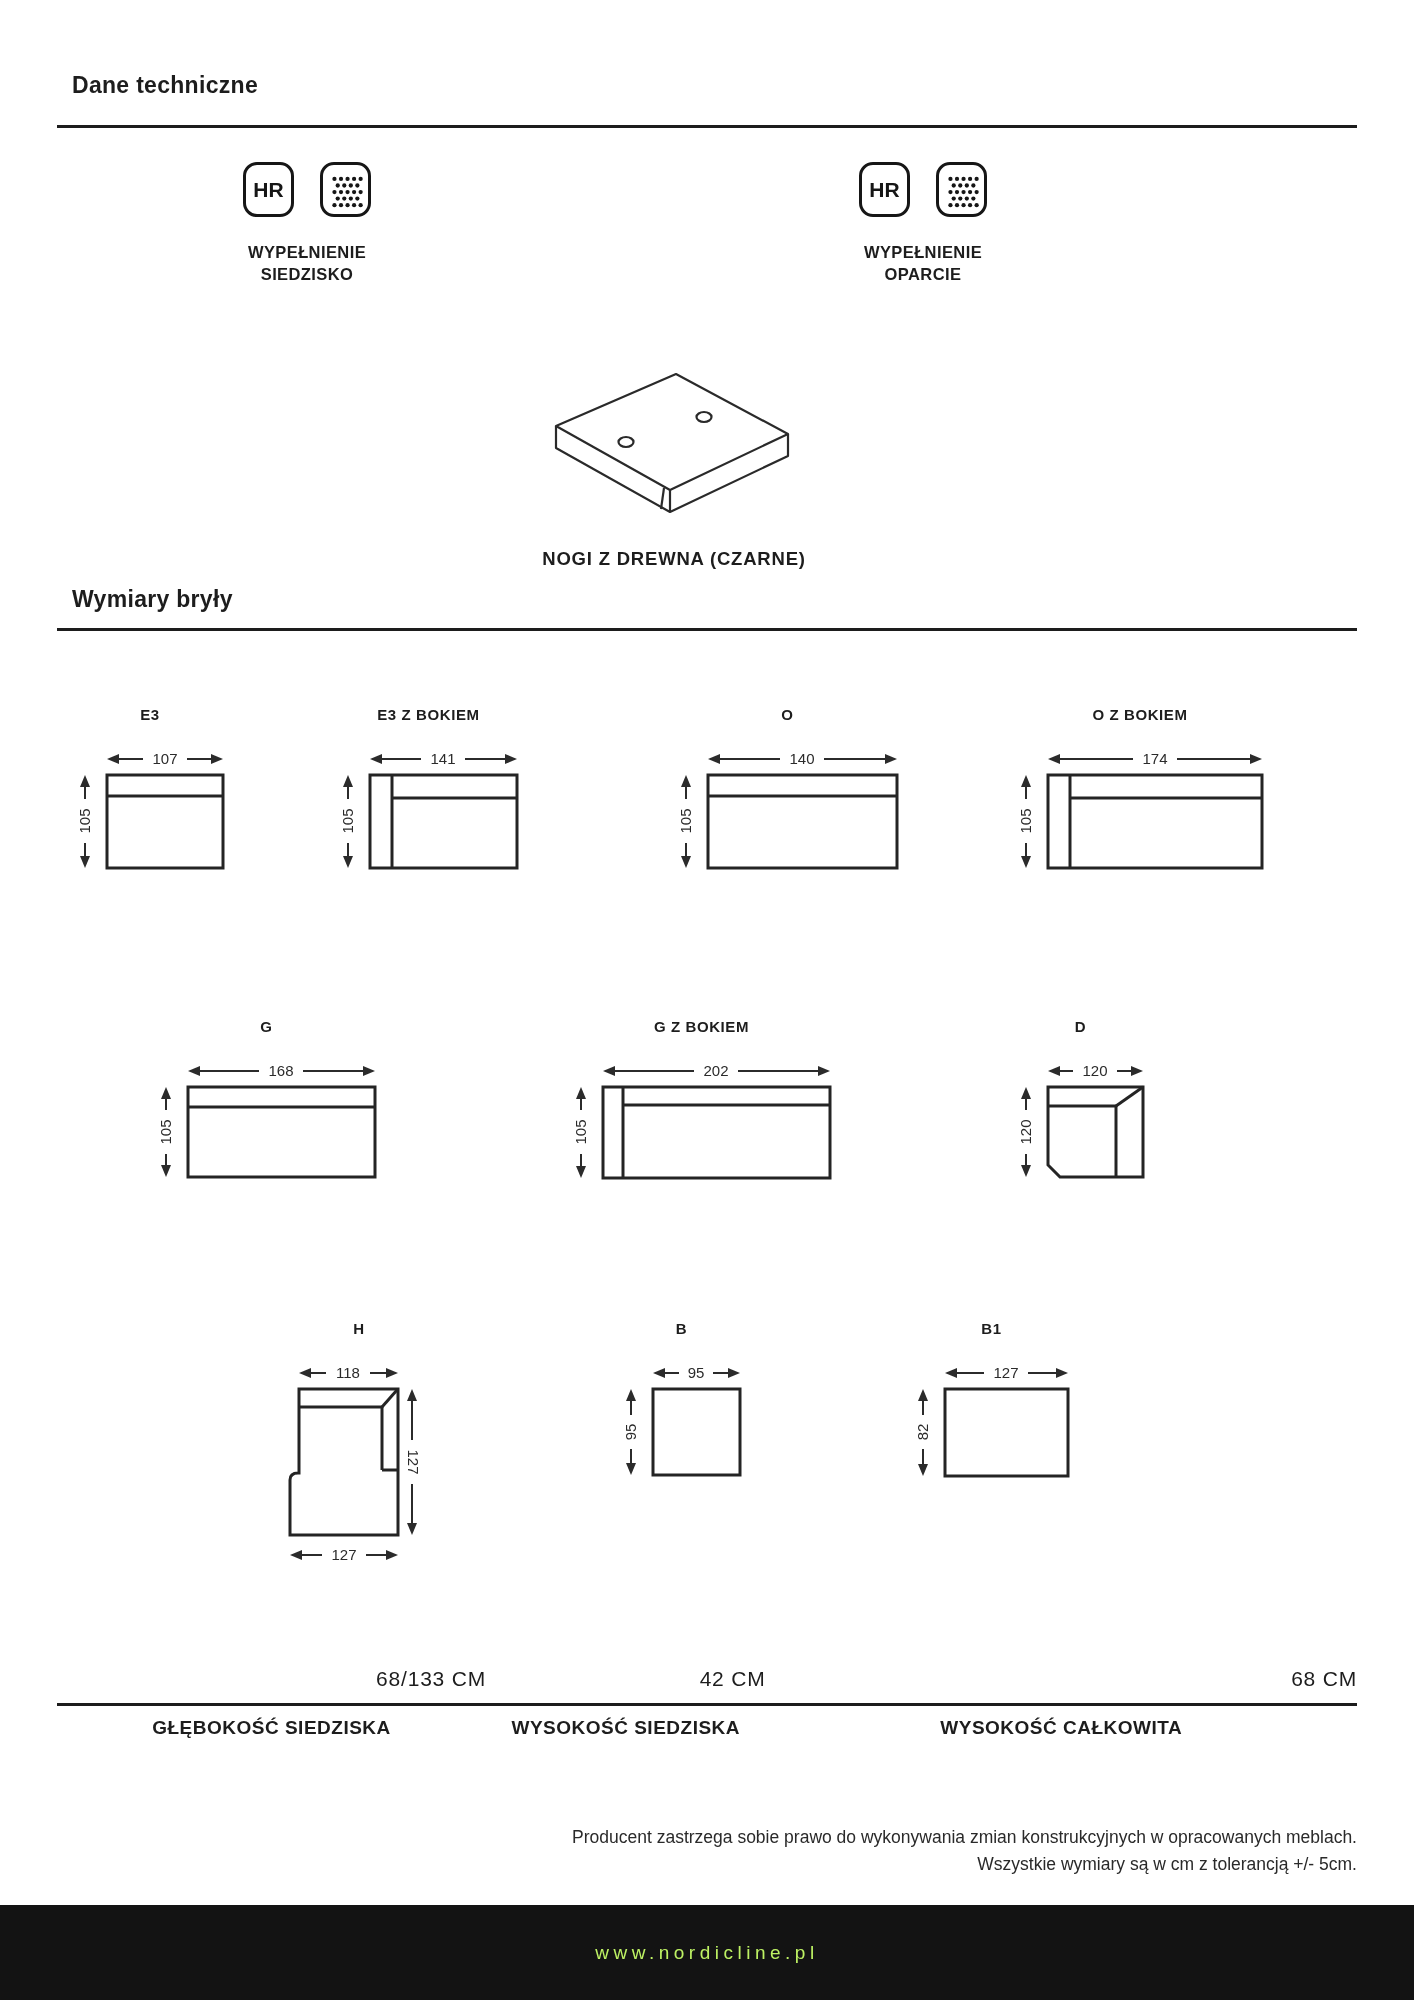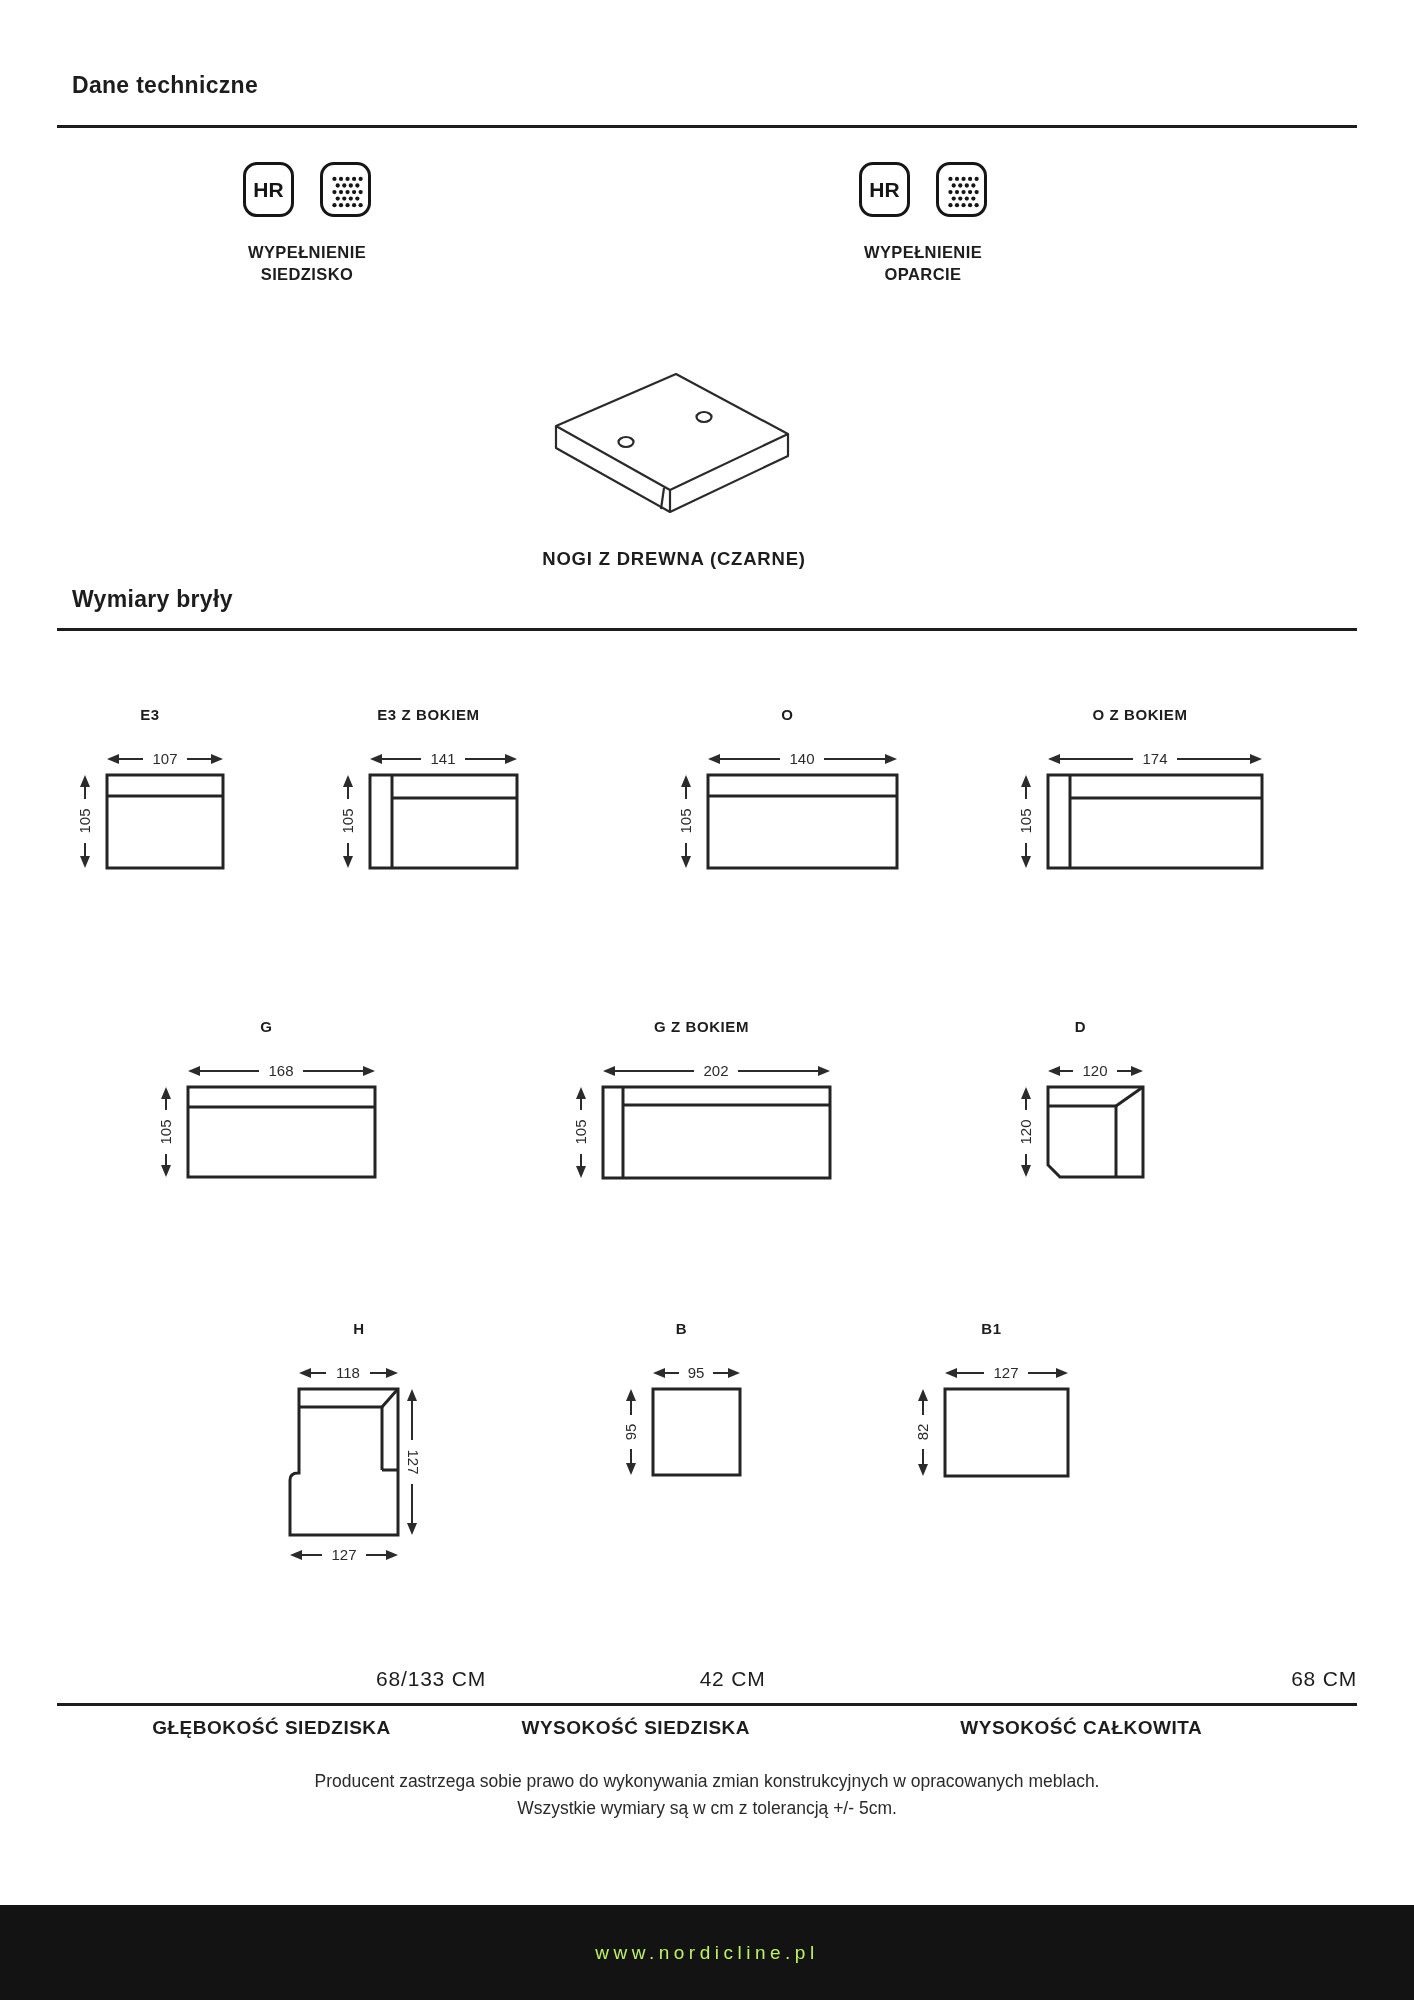--- a/index.html
+++ b/index.html
@@ -62,25 +62,25 @@
   .dim{stroke:#2b2b2b;stroke-width:2;}
   .ah{fill:#2b2b2b;stroke:none;}
   .dimtext{font-family:"Liberation Sans",sans-serif;font-size:15px;fill:#2b2b2b;}
 
   
   .stats{margin-top:96px;}
   .stats-grid{display:grid;grid-template-columns:33% 21.5% 45.5%;}
   .stat-value{font-size:21px;font-weight:400;letter-spacing:.8px;text-align:right;line-height:24px;}
   .stats-values{padding-bottom:12px;}
   .stats-rule{height:2.5px;background:#1d1d1d;border:none;margin:0;}
-  .stats-labels{padding-top:10px;gap:10px;}
+  .stats-labels{padding-top:10px;}
   .stat-label{font-size:19px;font-weight:700;letter-spacing:.5px;text-align:center;line-height:24px;}
 
   
-  .disclaimer{margin-top:28px;text-align:center;font-size:17.5px;line-height:27px;color:#2a2a2a;}
+  .disclaimer{margin-top:84px;text-align:right;font-size:17.5px;line-height:27px;color:#2a2a2a;}
 
   
   .footer{
     position:absolute;left:0;right:0;bottom:0;height:95px;
     background:#131313;display:flex;align-items:center;justify-content:center;
   }
   .footer-url{color:#bef264;font-size:19px;letter-spacing:4.5px;}
 </style>
 </head>
 <body>

